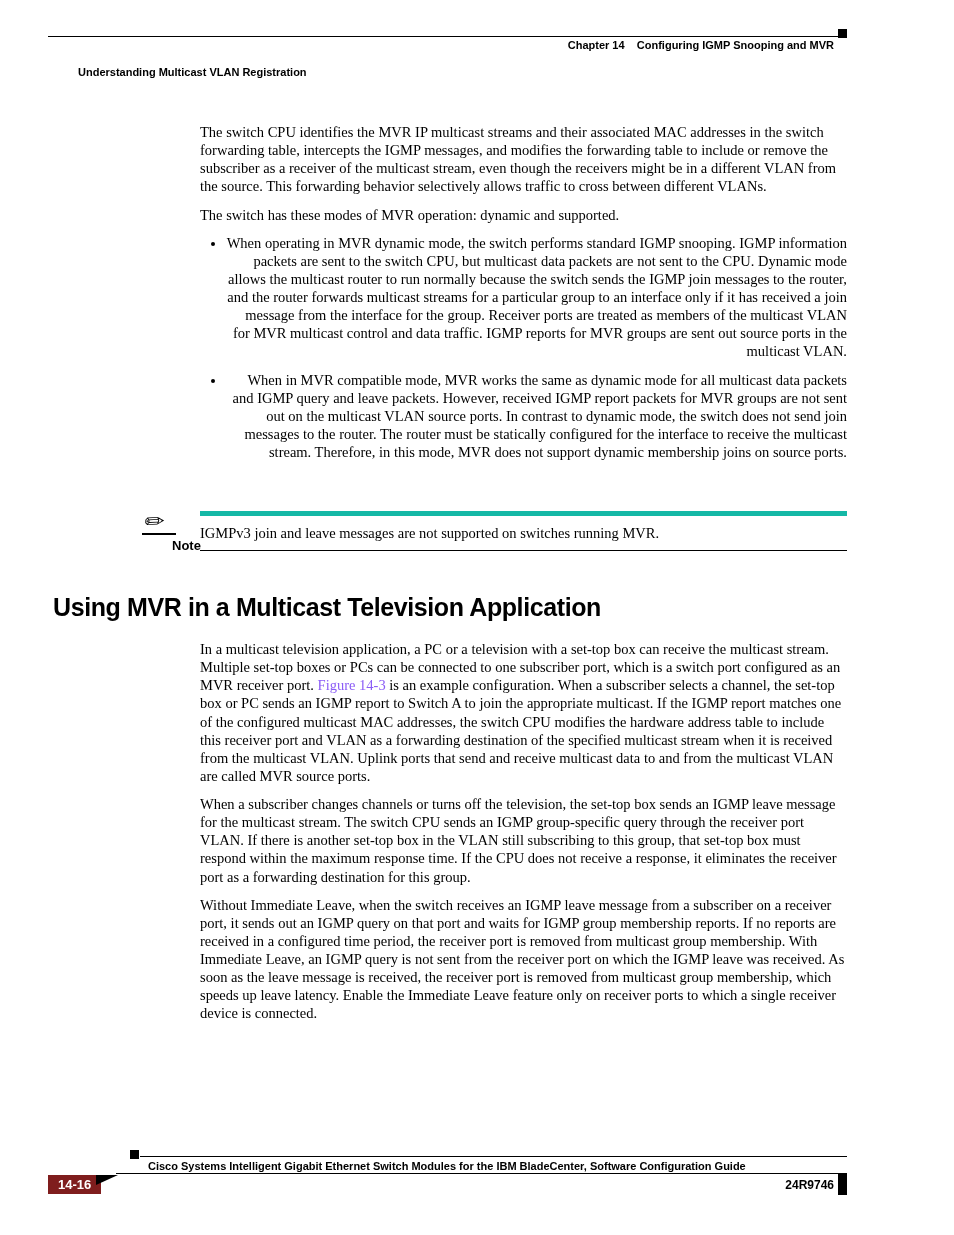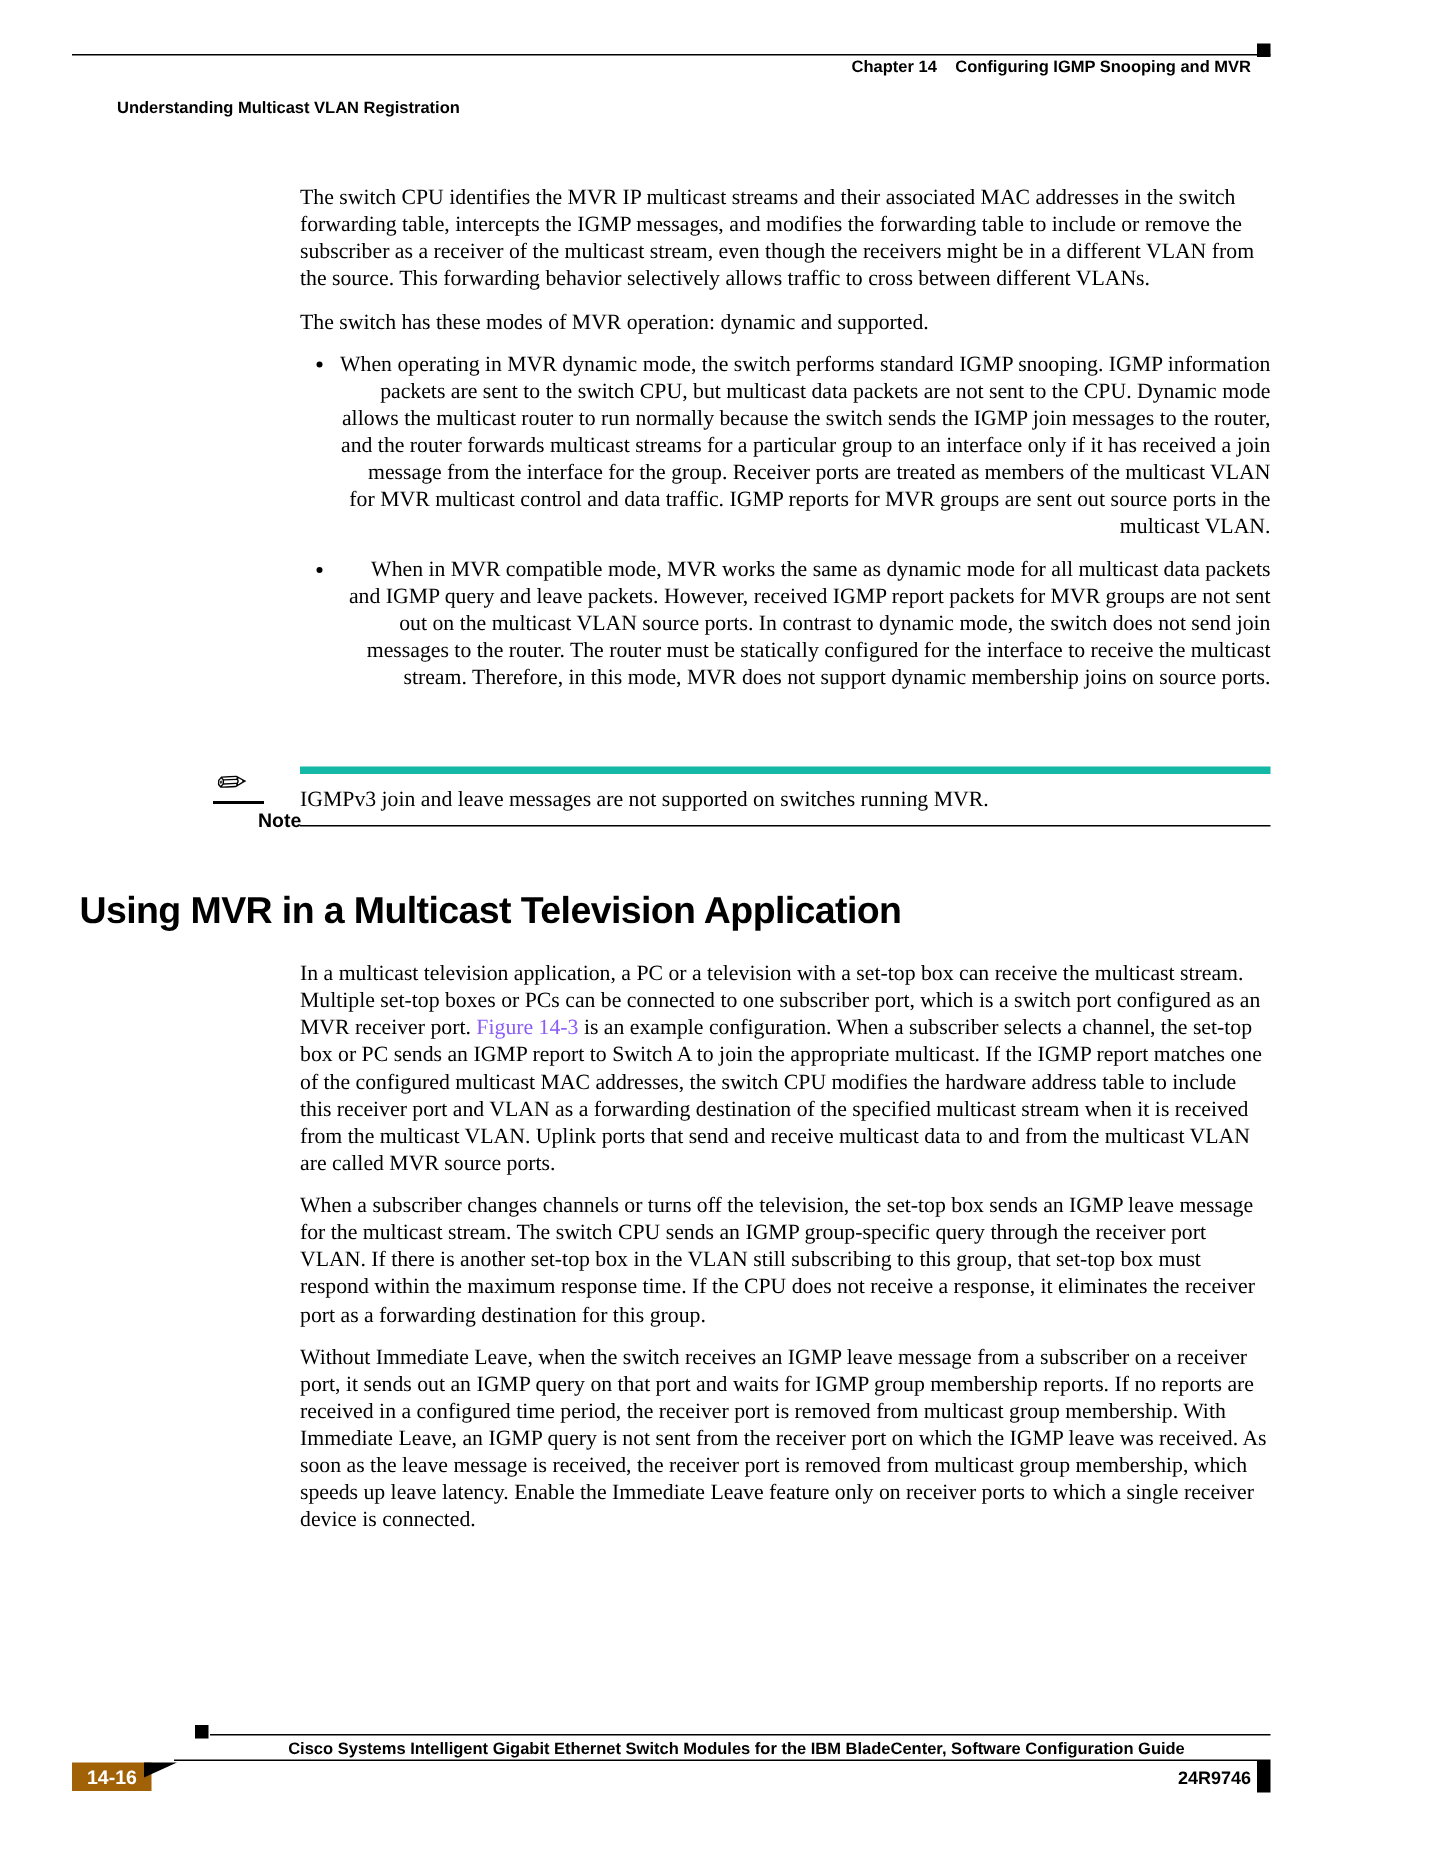--- a/index.html
+++ b/index.html
@@ -138,35 +138,35 @@
     border-top: 1px solid #000;
   }
   .footer-title {
     position: absolute;
     left: 148px;
     right: 88px;
     top: 1160px;
     font-family: Arial, Helvetica, sans-serif;
     font-weight: bold;
     font-size: 11px;
-    text-align: center;
+    text-align: left;
   }
   .footer-tick {
     position: absolute;
     top: 1150px;
     left: 130px;
     width: 9px;
     height: 9px;
     background: #000;
   }
   .page-num-box {
     position: absolute;
     top: 1175px;
     left: 48px;
-    background: #a16207;
+    background: #7f1d1d;
     color: #fff;
     font-family: Arial, Helvetica, sans-serif;
     font-weight: bold;
     font-size: 13px;
     padding: 2px 10px 2px 10px;
   }
   .page-num-wing {
     position: absolute;
     top: 1175px;
     left: 96px;

